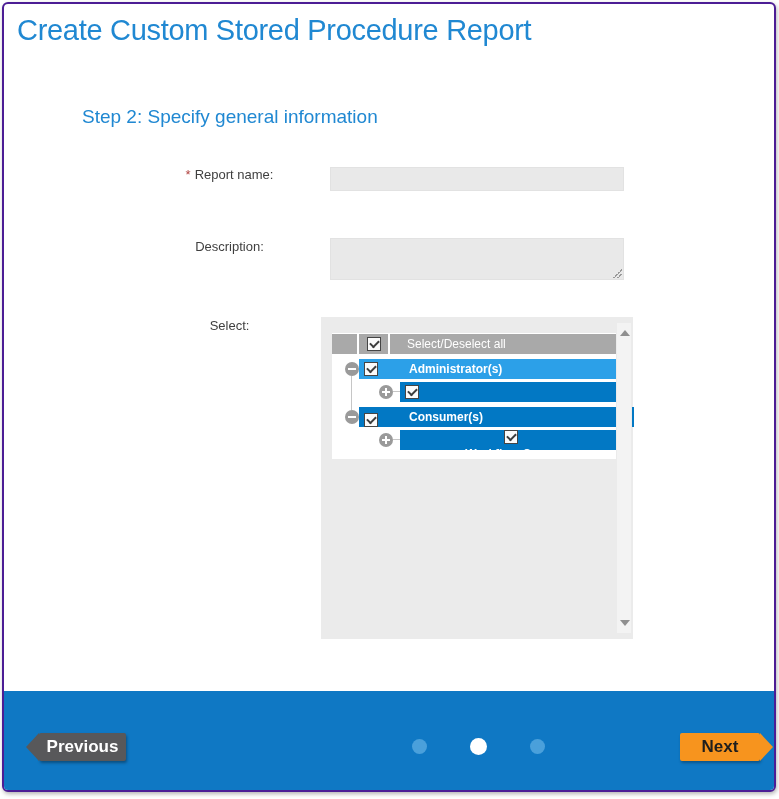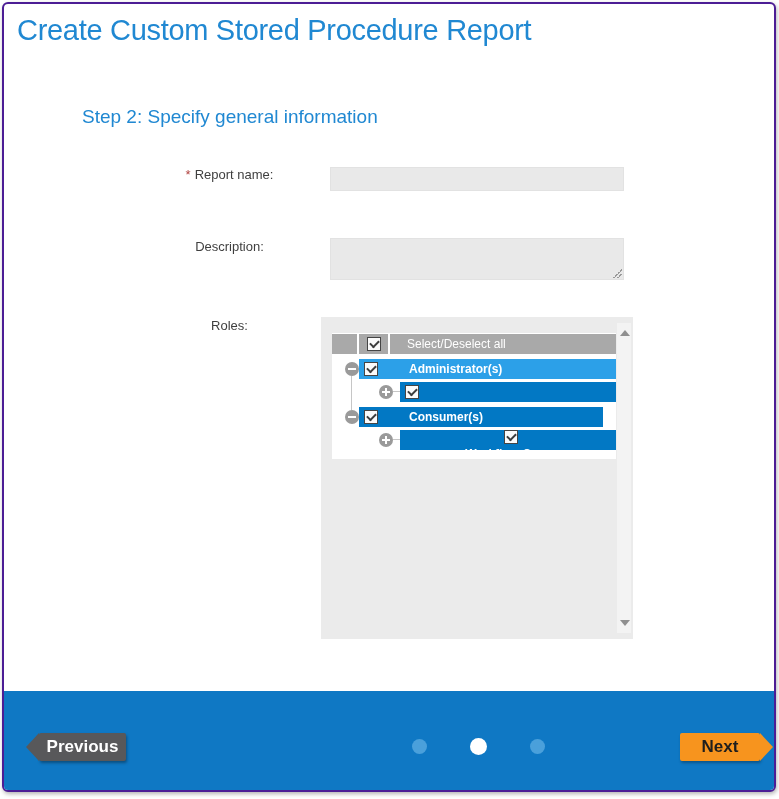--- a/index.html
+++ b/index.html
@@ -39,21 +39,21 @@
   .hdr-spacer{width:25px;margin-right:2px;}
   .hdr-check{width:29px;margin-right:2px;display:flex;align-items:center;justify-content:center;}
   .hdr-label{flex:1;color:#ffffff;font-size:12px;line-height:20px;padding-left:17px;white-space:nowrap;overflow:hidden;}
 
   .tree-row{position:absolute;height:20px;display:flex;align-items:center;}
   .row-light{background:#2ca0e8;}
   .row-dark{background:#0278c4;}
   .tree-row .row-label{color:#fff;font-size:12px;font-weight:700;line-height:20px;margin-left:31px;white-space:nowrap;}
   .r-admin{left:27px;top:26px;width:257px;}
   .r-wfadmin{left:68px;top:49px;width:216px;}
-  .r-consumer{left:27px;top:74px;width:244px;}
+  .r-consumer{left:27px;top:74px;width:275px;align-items:flex-end;}
   .r-wfconsumer{left:68px;top:97px;width:216px;flex-direction:column;}
 
   
   .cbx{position:relative;width:14px;height:14px;background:#fbfbfb;border:1px solid #454545;flex:0 0 auto;}
   .tree-row .cbx{margin-left:5px;}
   .cbx::after{content:"";position:absolute;left:2px;top:2px;width:7px;height:4px;
         border-left:2px solid #3d3d3d;border-bottom:2px solid #3d3d3d;transform:rotate(-45deg);}
 
   
   .expander{position:absolute;width:14px;height:14px;border-radius:50%;background:#9a9a9a;}
@@ -102,21 +102,21 @@
     <div class="app-title">Create Custom Stored Procedure Report</div>
     <div class="step-heading">Step 2: Specify general information</div>
 
     <div class="field-label lbl-report"><span class="req">*</span><span>Report name:</span></div>
     <input class="txt-input" type="text" value="" style="">
 
     <div class="field-label lbl-desc"><span>Description:</span></div>
     <textarea class="txt-area" style=""></textarea>
     <div class="resize-handle"></div>
 
-    <div class="field-label lbl-roles"><span>Roles:</span></div>
+    <div class="field-label lbl-roles"><span>Select:</span></div>
 
     <div class="roles-box">
       <div class="tree-panel">
 
         <div class="tree-header">
           <div class="hdr-cell hdr-spacer"></div>
           <div class="hdr-cell hdr-check">
             <span class="cbx"></span>
           </div>
           <div class="hdr-cell hdr-label">Select/Deselect all</div>

